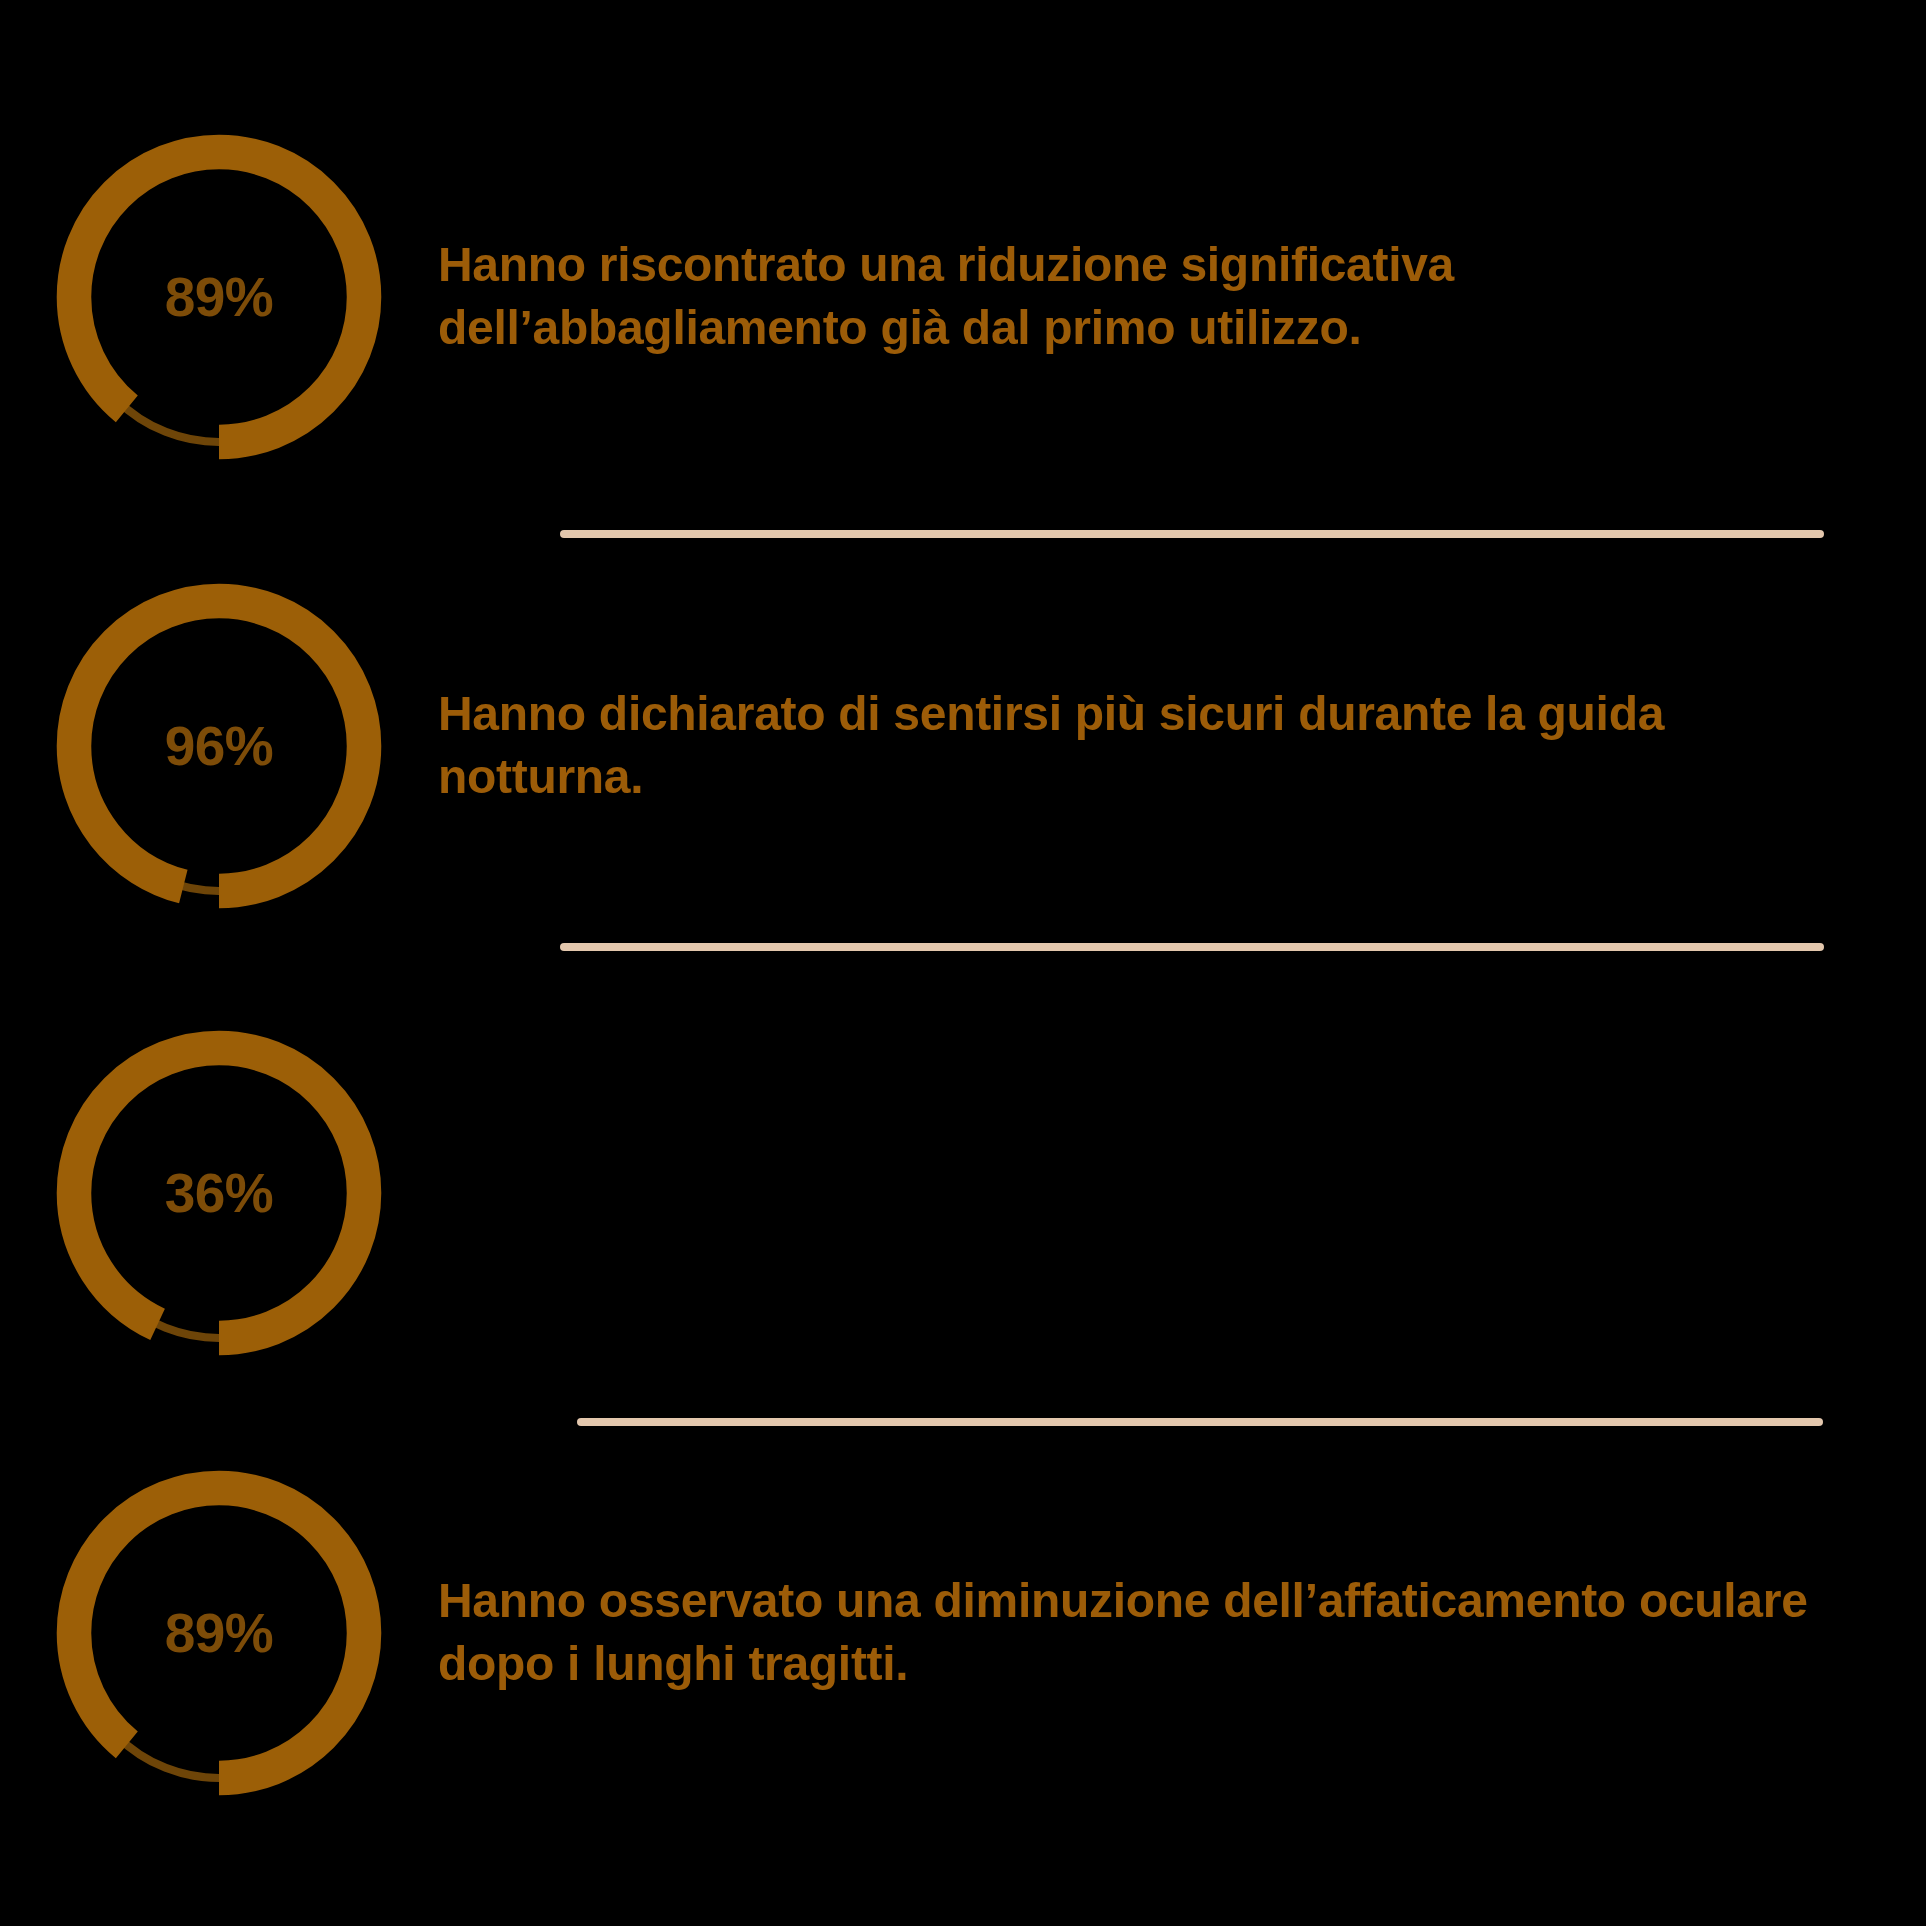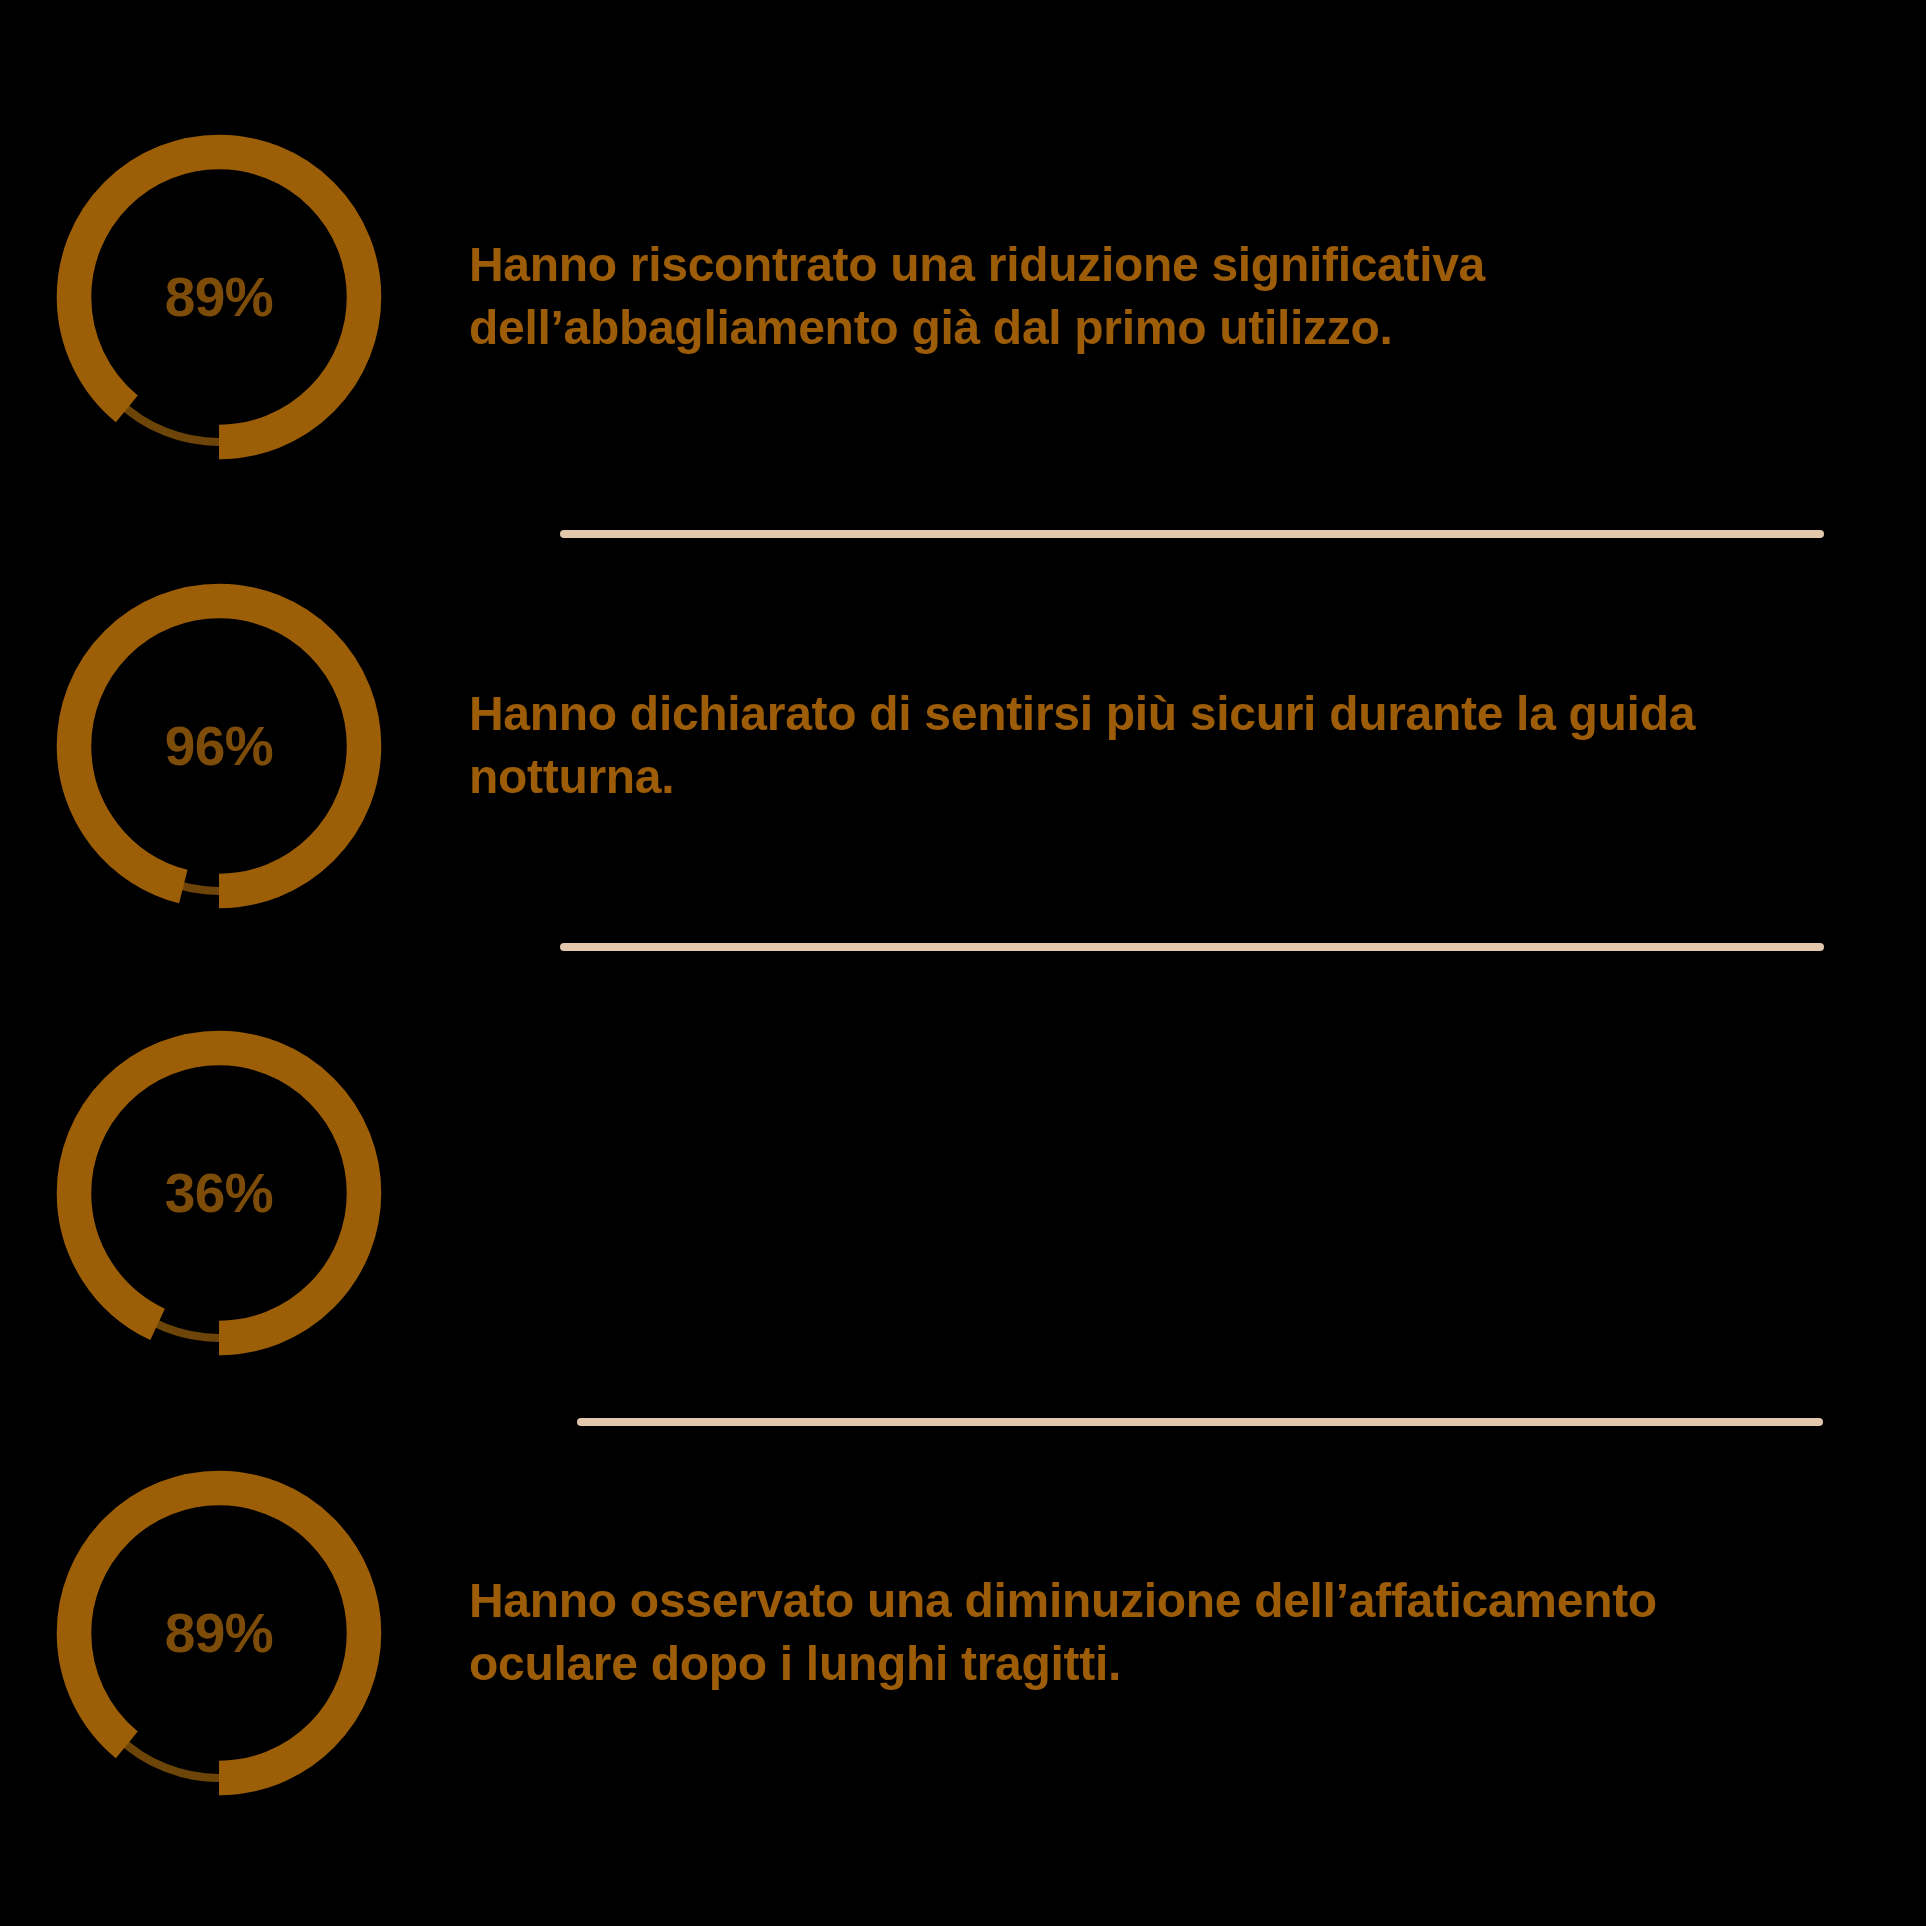--- a/index.html
+++ b/index.html
@@ -22,21 +22,20 @@
   }
 
   
   .stat-row {
     position: absolute;
     left: 0;
     width: 1926px;
     display: flex;
     flex-direction: row;
     align-items: center;
-    gap: 31px;
   }
 
   .row-1 { top: 98px;  height: 397px; }
   .row-2 { top: 547px;  height: 397px; justify-content: center; }
   .row-3 { top: 994px; height: 397px; }
   .row-4 { top: 1434px; height: 397px; }
 
   
   .donut-wrap {
     position: relative;

